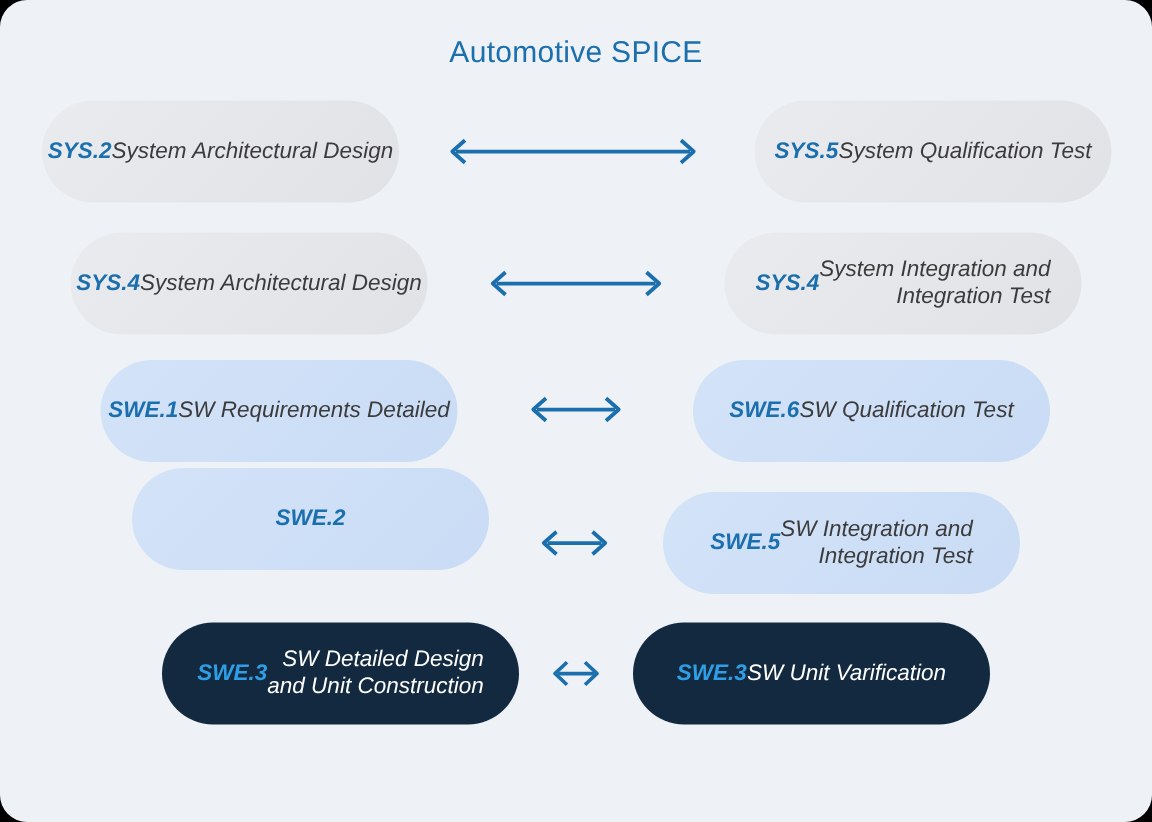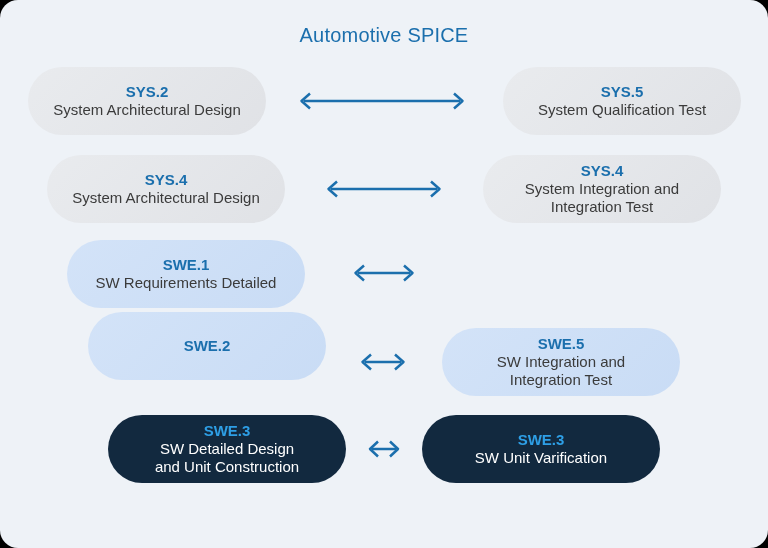--- a/index.html
+++ b/index.html
@@ -20,22 +20,22 @@
     position:absolute;left:0;top:0;width:768px;height:548px;
     background:var(--canvas);border-radius:18px;
   }
   .title{
     position:absolute;left:0;top:24px;width:768px;
     text-align:center;font-size:20px;font-weight:normal;
     color:var(--accent);letter-spacing:0.2px;
   }
   .pill{
     position:absolute;width:238px;height:68px;border-radius:34px;
-    display:flex;flex-direction:column;align-items:center;justify-content:center;
-    text-align:center;line-height:1.22;
+    display:flex;align-items:center;justify-content:center;
+    text-align:right;font-style:italic;line-height:1.22;
   }
   .pill .code{font-size:15px;font-weight:bold;color:var(--accent);}
   .pill .name{font-size:15px;color:var(--text-dark);white-space:pre-line;}
   .pill.gray{background:linear-gradient(135deg,var(--gray-pill-a),var(--gray-pill-b));}
   .pill.blue{background:linear-gradient(135deg,var(--blue-pill-a),var(--blue-pill-b));}
   .pill.navy{background:var(--navy-pill);}
   .pill.navy .code{color:var(--bright);}
   .pill.navy .name{color:var(--text-light);}
   .arrow{position:absolute;height:24px;color:var(--accent);}
   .arrow svg{display:block;}
@@ -83,20 +83,24 @@
     <div class="code">SWE.1</div>
     <div class="name">SW Requirements Detailed</div>
   </div>
   <div class="arrow" style="left:352px;top:261px;">
     <svg width="64" height="24" viewBox="0 0 64 24" fill="none" stroke="currentColor" stroke-width="2.5" stroke-linejoin="round">
       <line x1="6" y1="12" x2="58" y2="12"></line>
         <path d="M12,4.5 L3.5,12 L12,19.5"></path>
         <path d="M52,4.5 L60.5,12 L52,19.5"></path>
     </svg>
   </div>
+  <div class="pill blue" style="left:462px;top:240px;">
+    <div class="code">SWE.6</div>
+    <div class="name">SW Qualification Test</div>
+  </div>
 
   <div class="pill blue" style="left:88px;top:312px;">
     <div class="code">SWE.2</div>
   </div>
   <div class="arrow" style="left:359px;top:350px;">
     <svg width="48" height="24" viewBox="0 0 48 24" fill="none" stroke="currentColor" stroke-width="2.5" stroke-linejoin="round">
       <line x1="6" y1="12" x2="42" y2="12"></line>
         <path d="M12,4.5 L3.5,12 L12,19.5"></path>
         <path d="M36,4.5 L44.5,12 L36,19.5"></path>
     </svg>

